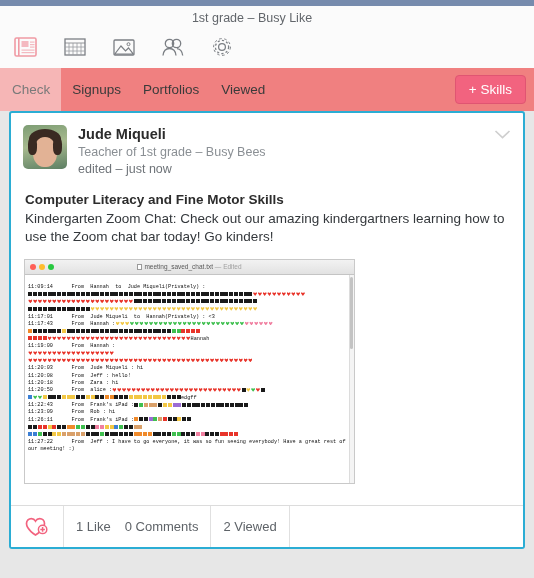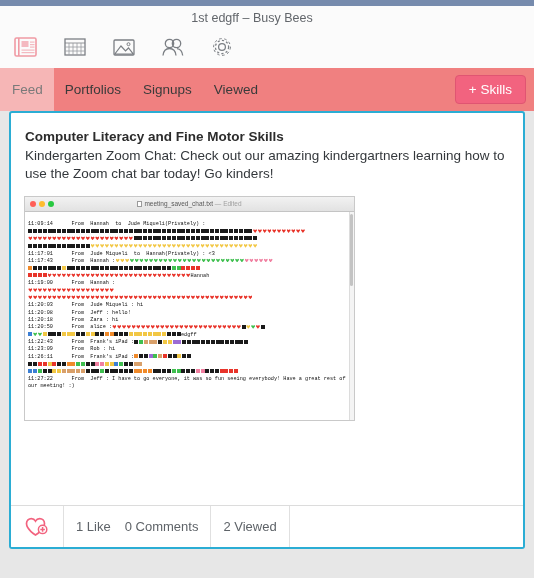--- a/index.html
+++ b/index.html
@@ -172,21 +172,21 @@
   .fspacer { flex: 1; }
 </style>
 </head>
 <body>
 
 <div id="app">
 
   <div class="top-strip"></div>
 
   <div class="header">
-    <div class="header-title">1st edgff – Busy Bees</div>
+    <div class="header-title">1st grade – Busy Like</div>
 
     <div class="icon-row">
 
       <div class="nav-icon">
         <svg width="24" height="22" viewBox="0 0 24 22">
           <rect x="1" y="2" width="21" height="18" rx="1.5" fill="none" stroke="#f09aa4" stroke-width="1.6"></rect>
           <rect x="4" y="2" width="1.6" height="18" fill="#f09aa4"></rect>
           <rect x="7.5" y="5" width="7" height="6" fill="#f4b9c0"></rect>
           <rect x="16" y="5.5" width="4.5" height="1.2" fill="#f4b9c0"></rect>
           <rect x="16" y="8" width="4.5" height="1.2" fill="#f4b9c0"></rect>
@@ -234,37 +234,55 @@
             <circle cx="12" cy="11" r="8.4" stroke-dasharray="2.6 2.6" stroke-width="1"></circle>
           </g>
         </svg>
       </div>
 
     </div>
   </div>
 
   <div class="pinkbar">
     <div class="tab active">
-      <span>Feed</span>
+      <span>Check</span>
+    </div>
+    <div class="tab">
+      <span>Signups</span>
     </div>
     <div class="tab">
       <span>Portfolios</span>
     </div>
     <div class="tab">
-      <span>Signups</span>
-    </div>
-    <div class="tab">
       <span>Viewed</span>
     </div>
     <button class="create-btn">+ Skills</button>
   </div>
 
 
   <div class="card">
 
+    <div class="post-head">
+      <div class="avatar">
+        <div class="hair"></div>
+        <div class="face"></div>
+        <div class="hair2"></div>
+        <div class="hair3"></div>
+      </div>
+      <div class="post-meta">
+        <div class="author-name">Jude Miqueli</div>
+        <div class="author-role">Teacher of 1st grade – Busy Bees</div>
+        <div class="author-time">edited – just now</div>
+      </div>
+      <div class="chevron">
+        <svg width="17" height="11" viewBox="0 0 17 11">
+          <polyline points="1.5,2 8.5,8.5 15.5,2" fill="none" stroke="#cfcfcf" stroke-width="1.7"></polyline>
+        </svg>
+      </div>
+    </div>
 
     <div class="post-title">Computer Literacy and Fine Motor Skills</div>
     <div class="post-body">Kindergarten Zoom Chat: Check out our amazing kindergartners learning how to use the Zoom chat bar today! Go kinders!</div>
 
     <div class="embed-wrap">
       <div class="embed">
 
         <div class="embed-titlebar">
           <div class="lights">
             <div class="light l-red"></div>

